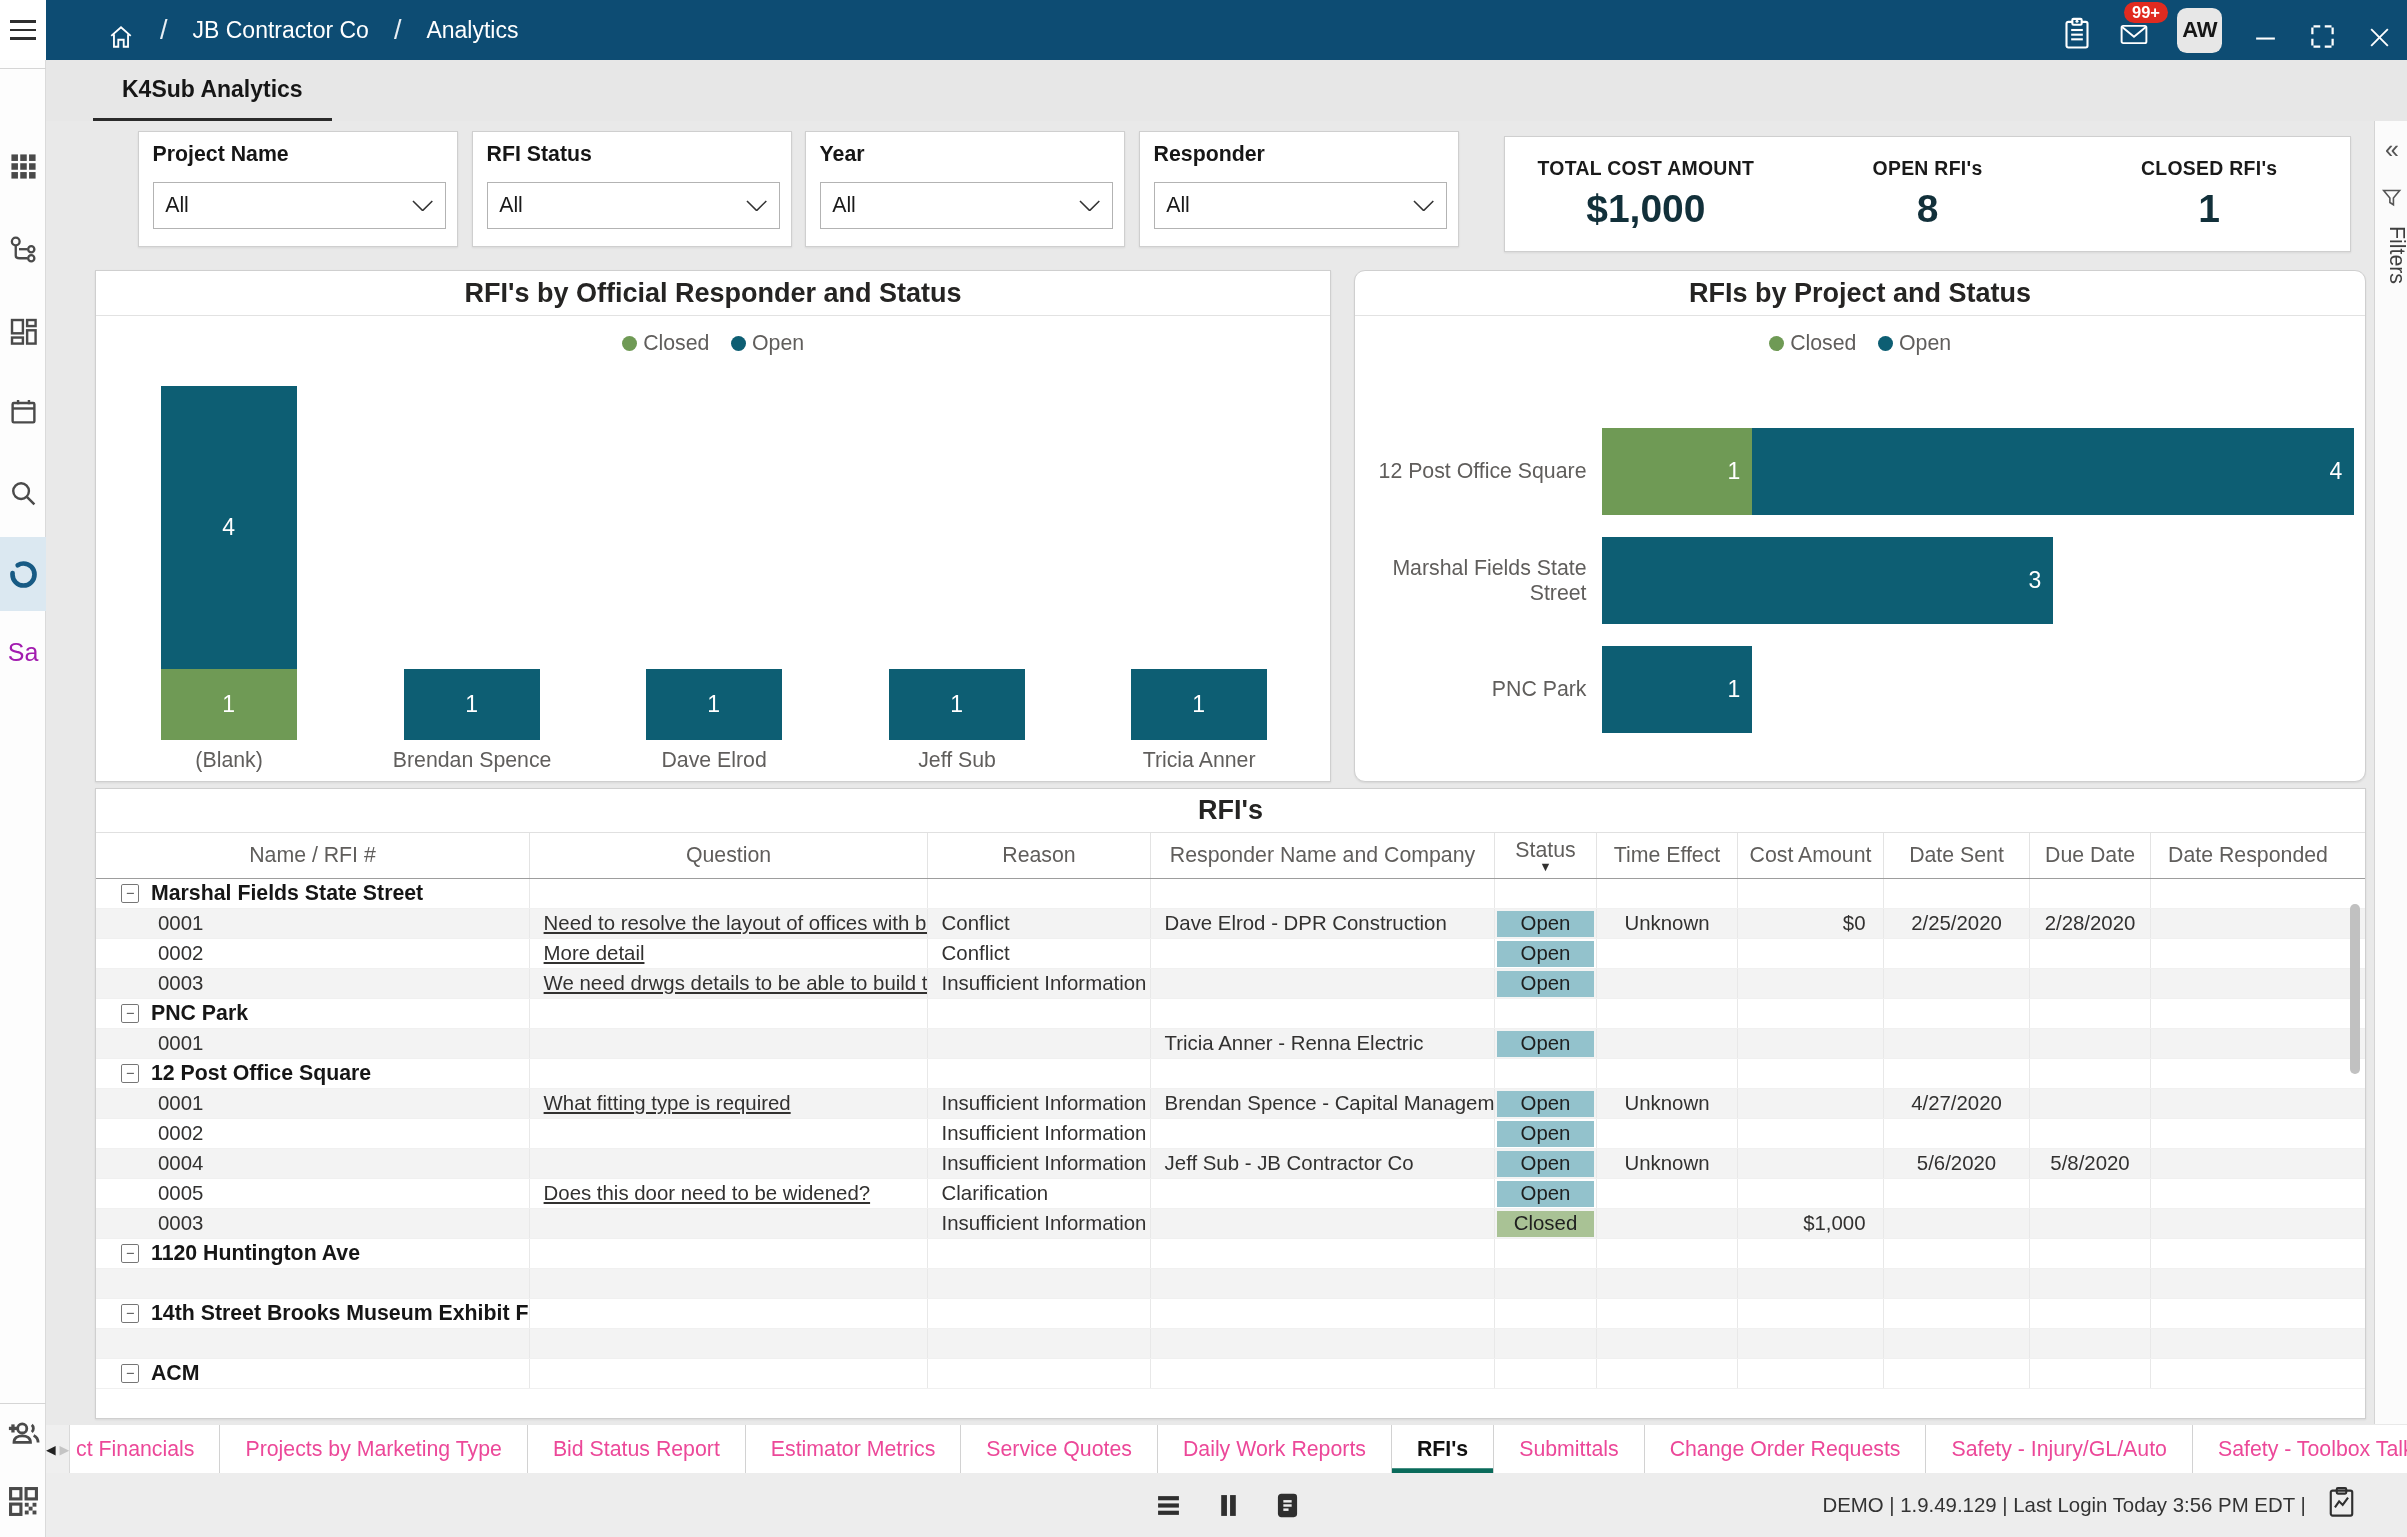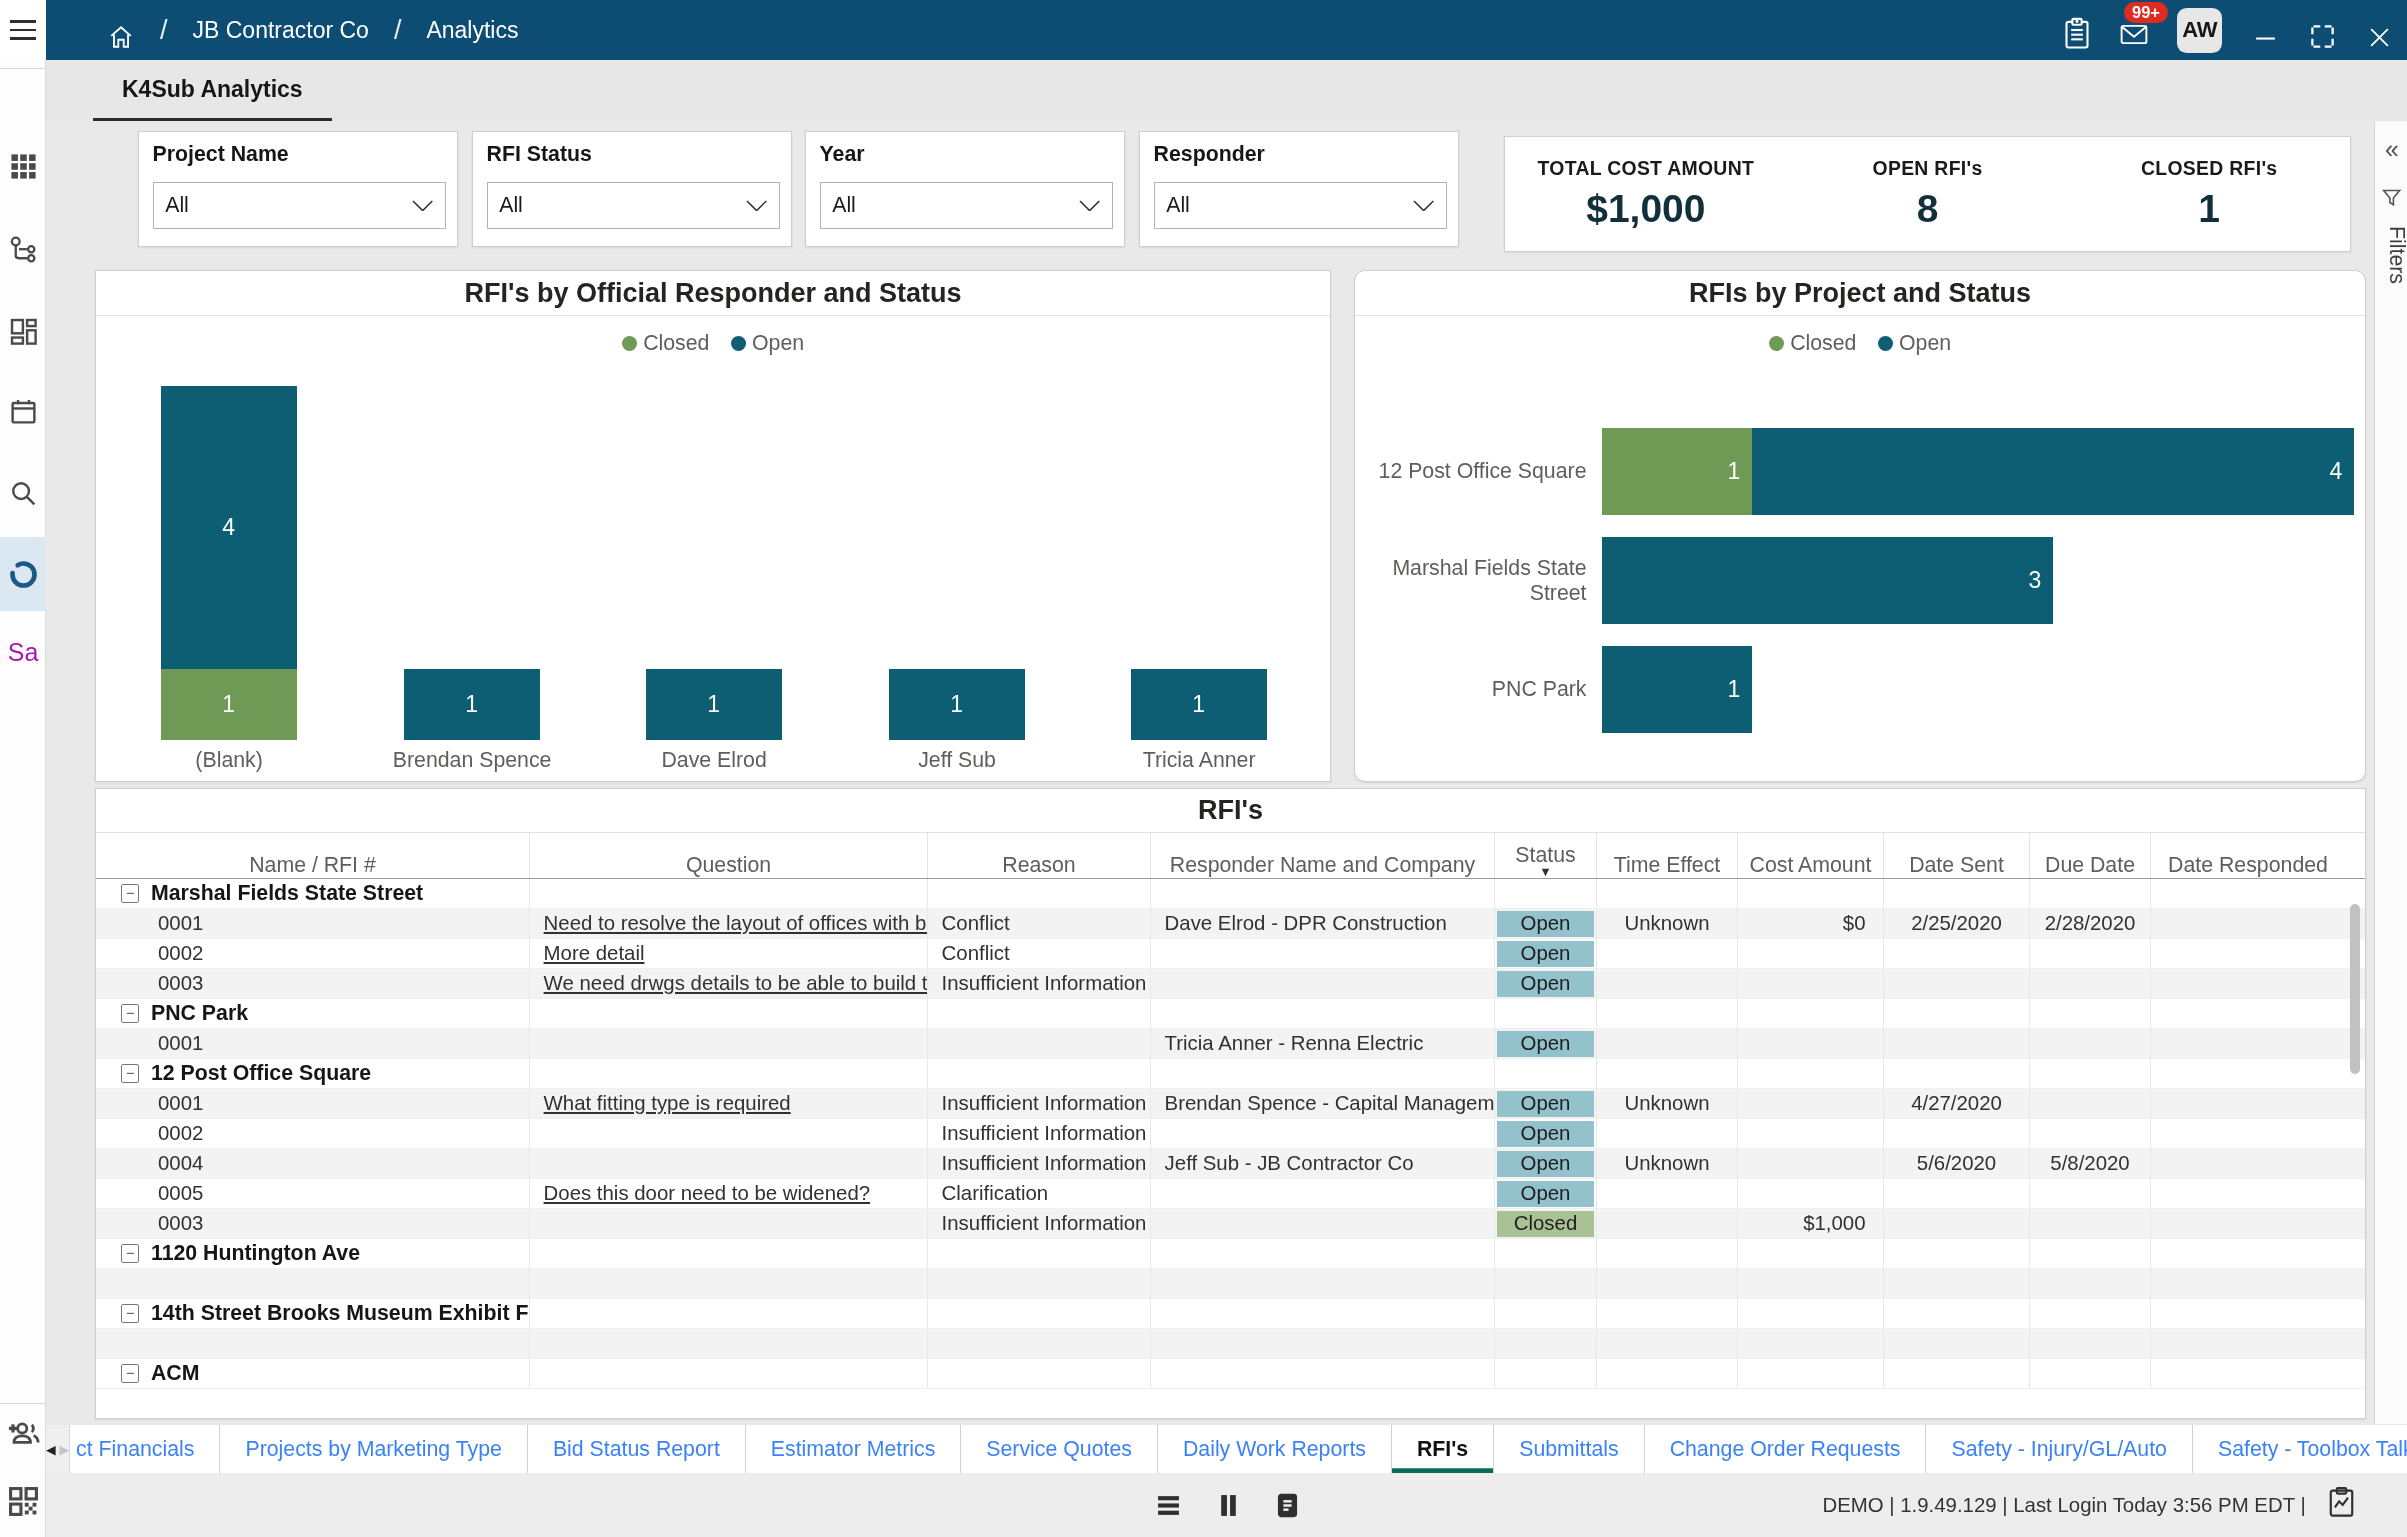--- a/index.html
+++ b/index.html
@@ -85,21 +85,21 @@
   .bar-row { display:flex; align-items:center; height:87px; margin-bottom:22px; }
   .bar-cat { width:247px; text-align:right; padding-right:15.5px; font-size:21.3px; color:#605e5c; }
   .hseg { height:87px; display:flex; align-items:center; justify-content:flex-end; color:#fff; font-size:23px; }
   .hseg span { margin-right:11.6px; }
 
   
   .table-card { left:95px; top:788px; width:2271px; height:631px; overflow:hidden; }
   .table-title { height:43px; display:flex; align-items:center; justify-content:center;
     font-size:27px; font-weight:bold; color:#252423; }
   .t-header { display:grid; height:47px; border-top:1px solid #e0e0e0; border-bottom:1.9px solid #9d9d9d; }
-  .t-header .hcell { display:flex; flex-direction:column; align-items:center; justify-content:flex-end;
+  .t-header .hcell { display:flex; flex-direction:column; align-items:center; justify-content:center;
     font-size:21.3px; color:#605e5c; border-right:1px solid #e3e3e3; cursor:pointer; }
   .t-header .hcell:last-child { border-right:none; }
   .sort-arrow { font-size:12.6px; color:#323130; line-height:9.7px; }
   .t-row { display:grid; height:30px; border-bottom:1px solid #f0f0f0; }
   .t-row.shaded { background:#f3f3f3; }
   .t-row .cell { display:flex; align-items:center; font-size:20.4px; color:#323130;
     border-right:1px solid #e8e8e8; overflow:hidden; white-space:nowrap; }
   .t-row .cell:last-child { border-right:none; }
   .cell.c-rfi { padding-left:62px; }
   .cell.c-left { padding-left:13.6px; }
@@ -111,21 +111,21 @@
   .q-link { text-decoration:underline; cursor:pointer; }
   .status-badge { width:100%; height:26px; margin:1.9px; display:flex; align-items:center; justify-content:center;
     font-size:20.4px; color:#1f1f1f; }
   .t-scroll { position:absolute; right:4.9px; top:115px; width:9.7px; height:170px; border-radius:4.9px; background:#c1c1c1; }
 
   
   .bottom-tabs { position:absolute; left:46px; top:1425px; width:2362px; height:49px; background:#fff; display:flex; }
   .tab-nav { width:49px; height:49px; background:#efefef; border-right:1px solid #d9d9d9;
     display:flex; align-items:center; justify-content:center; gap:3.9px; font-size:12.6px; cursor:pointer; }
   .tab-nav .back { color:#222; } .tab-nav .fwd { color:#c4c4c4; }
-  .b-tab { padding:0 25px; display:flex; align-items:center; font-size:21.3px; color:#3b82f6;
+  .b-tab { padding:0 25px; display:flex; align-items:center; font-size:21.3px; color:#ec4899;
     border-right:1px solid #d2d2d2; white-space:nowrap; cursor:pointer; }
   .b-tab.active { font-weight:bold; color:#111; box-shadow:inset 0 -5.8px 0 #0a6b5b; }
   .b-tab.cut { padding-left:5.8px; }
 
   
   .status-bar { position:absolute; left:46px; top:1473px; width:2362px; height:64px; background:#ededed; }
   .sb-center { position:absolute; left:0; right:0; top:0; height:64px; display:flex; align-items:center;
     justify-content:center; gap:35px; color:#2f2f2f; }
   .sb-ic { display:flex; align-items:center; justify-content:center; cursor:pointer; }
   .sb-right { position:absolute; right:52px; top:0; height:64px; display:flex; align-items:center; gap:21.3px;

